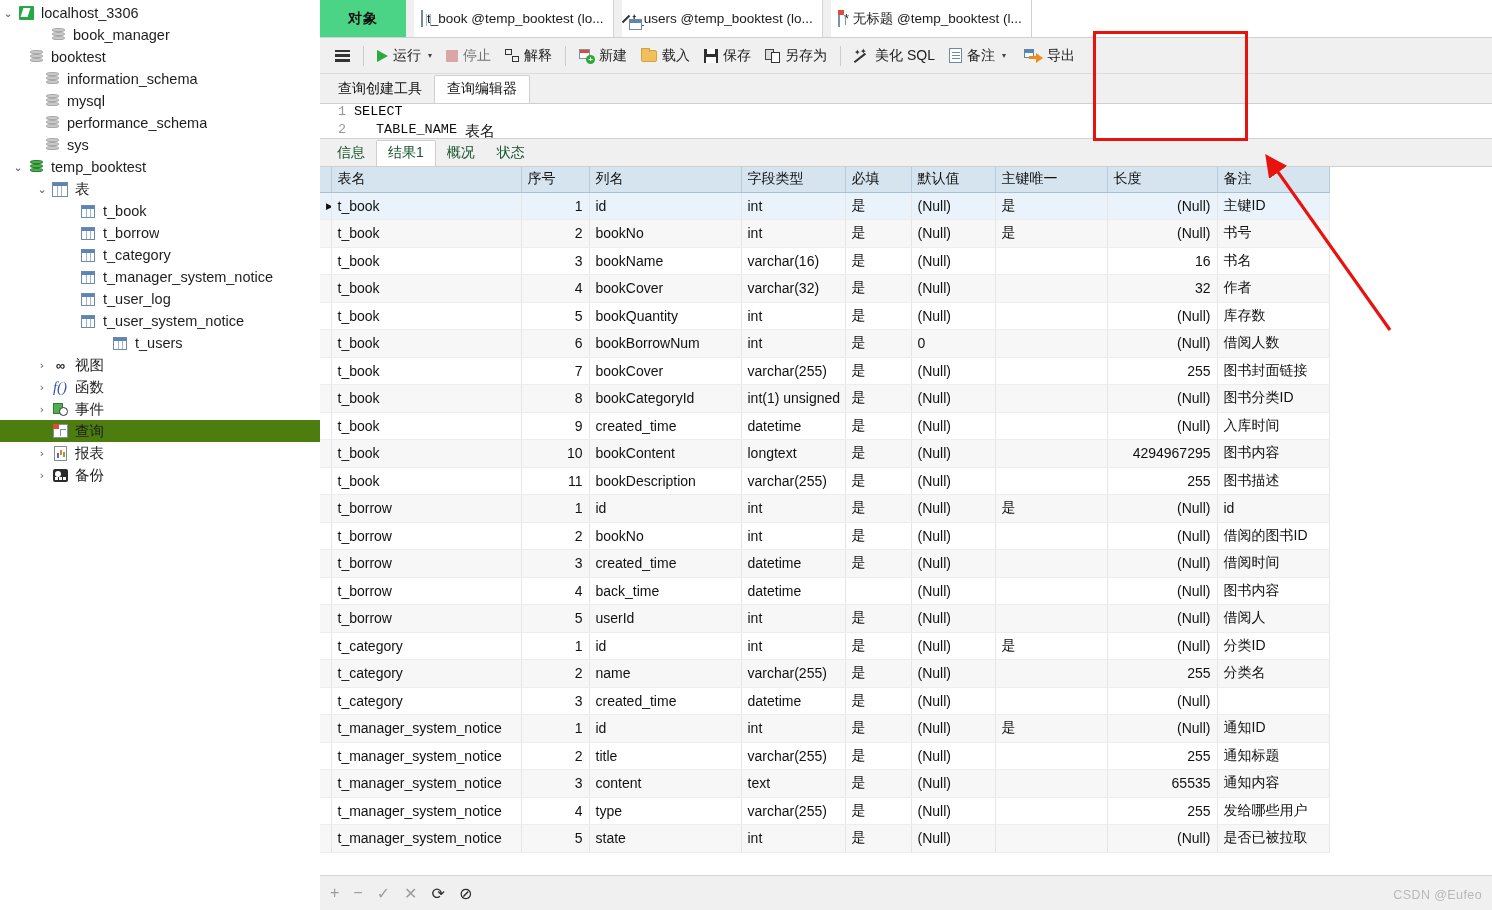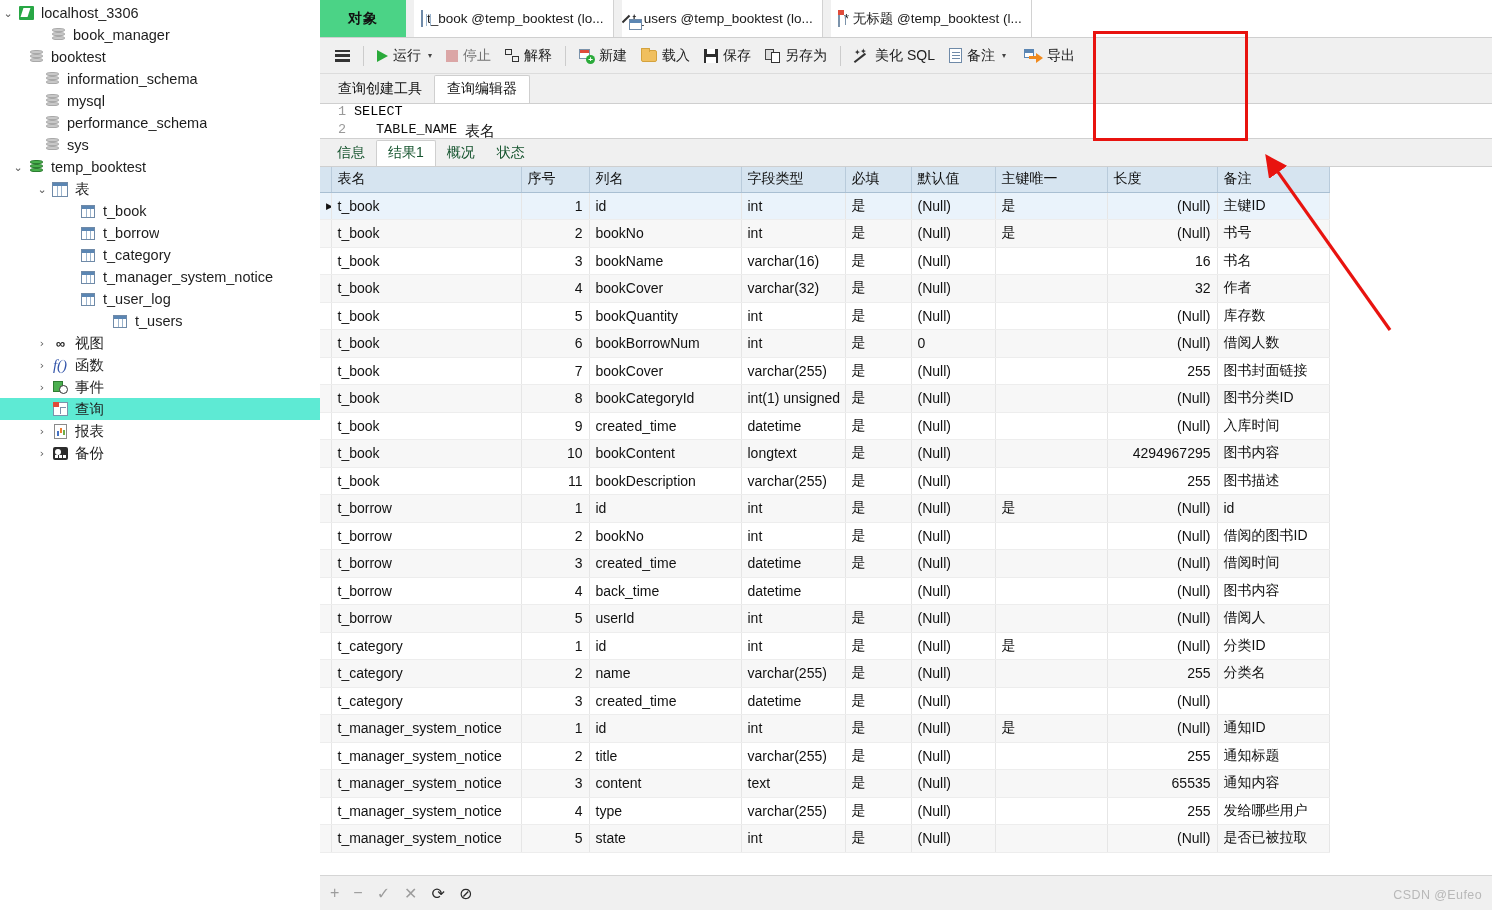--- a/index.html
+++ b/index.html
@@ -19,21 +19,21 @@
   #sidebar { width:320px; height:910px; background:#fff; position:relative; flex:0 0 320px; }
   #rightpane { flex:1 1 auto; height:910px; position:relative; background:#f0f0f0; display:flex; flex-direction:column; }
 
   
   .tree { padding-top:2px; }
   .node {
     height:22px; display:flex; align-items:center;
     white-space:nowrap; font-size:14.5px; color:#1d1d1d;
     padding-right:4px;
   }
-  .node.sel { background:#5eead4; }
+  .node.sel { background:#4d7c0f; }
   .twisty {
     width:16px; flex:0 0 16px; text-align:center;
     color:#5a5a5a; font-size:11px; line-height:1;
     font-family:"DejaVu Sans",sans-serif;
   }
   .twisty.none { color:transparent; }
   .ico { width:20px; flex:0 0 20px; display:flex; align-items:center; justify-content:center; margin-right:5px; }
   .label { overflow:hidden; }
 
   
@@ -322,20 +322,27 @@
           </span>
         <span class="label">t_manager_system_notice</span>
       </div>
       <div class="node" style="padding-left:62px">
         <span class="twisty none">›</span>
         <span class="ico">
             <span class="ic-tbl"></span>
           </span>
         <span class="label">t_user_log</span>
       </div>
+      <div class="node" style="padding-left:62px">
+        <span class="twisty none">›</span>
+        <span class="ico">
+            <span class="ic-tbl"></span>
+          </span>
+        <span class="label">t_user_system_notice</span>
+      </div>
       <div class="node" style="padding-left:94px">
         <span class="twisty none">›</span>
         <span class="ico">
             <span class="ic-tbl"></span>
           </span>
         <span class="label">t_users</span>
       </div>
 
       <div class="node" style="padding-left:34px">
         <span class="twisty">›</span>

